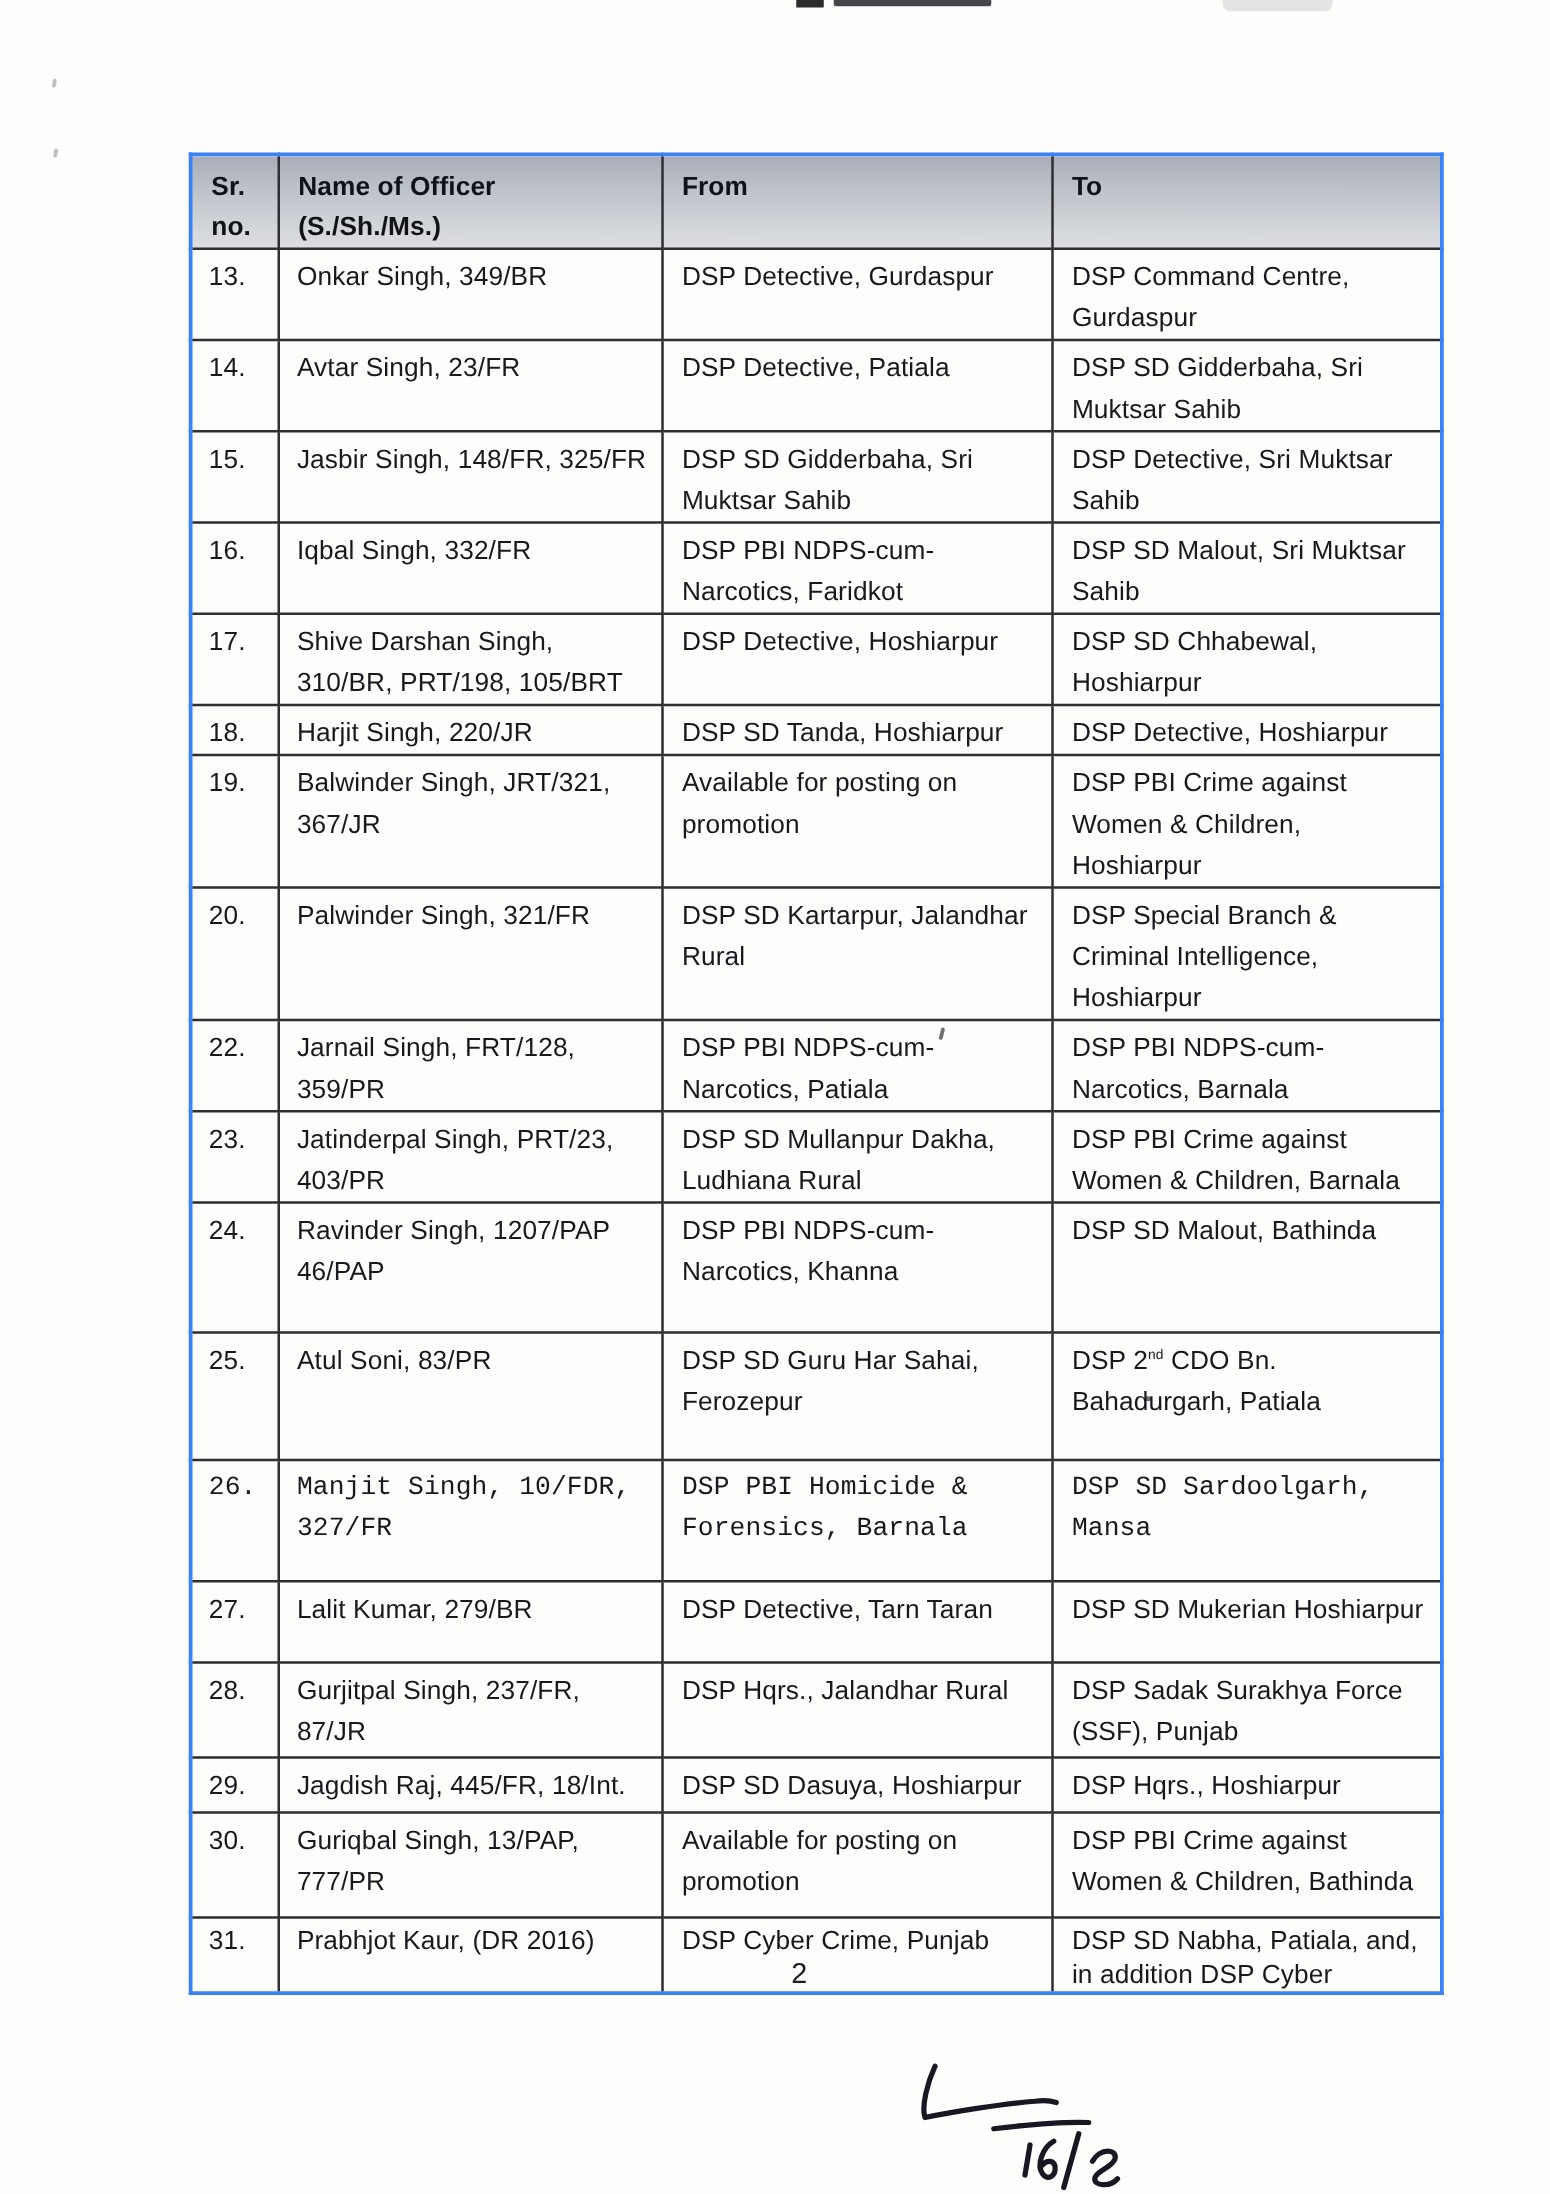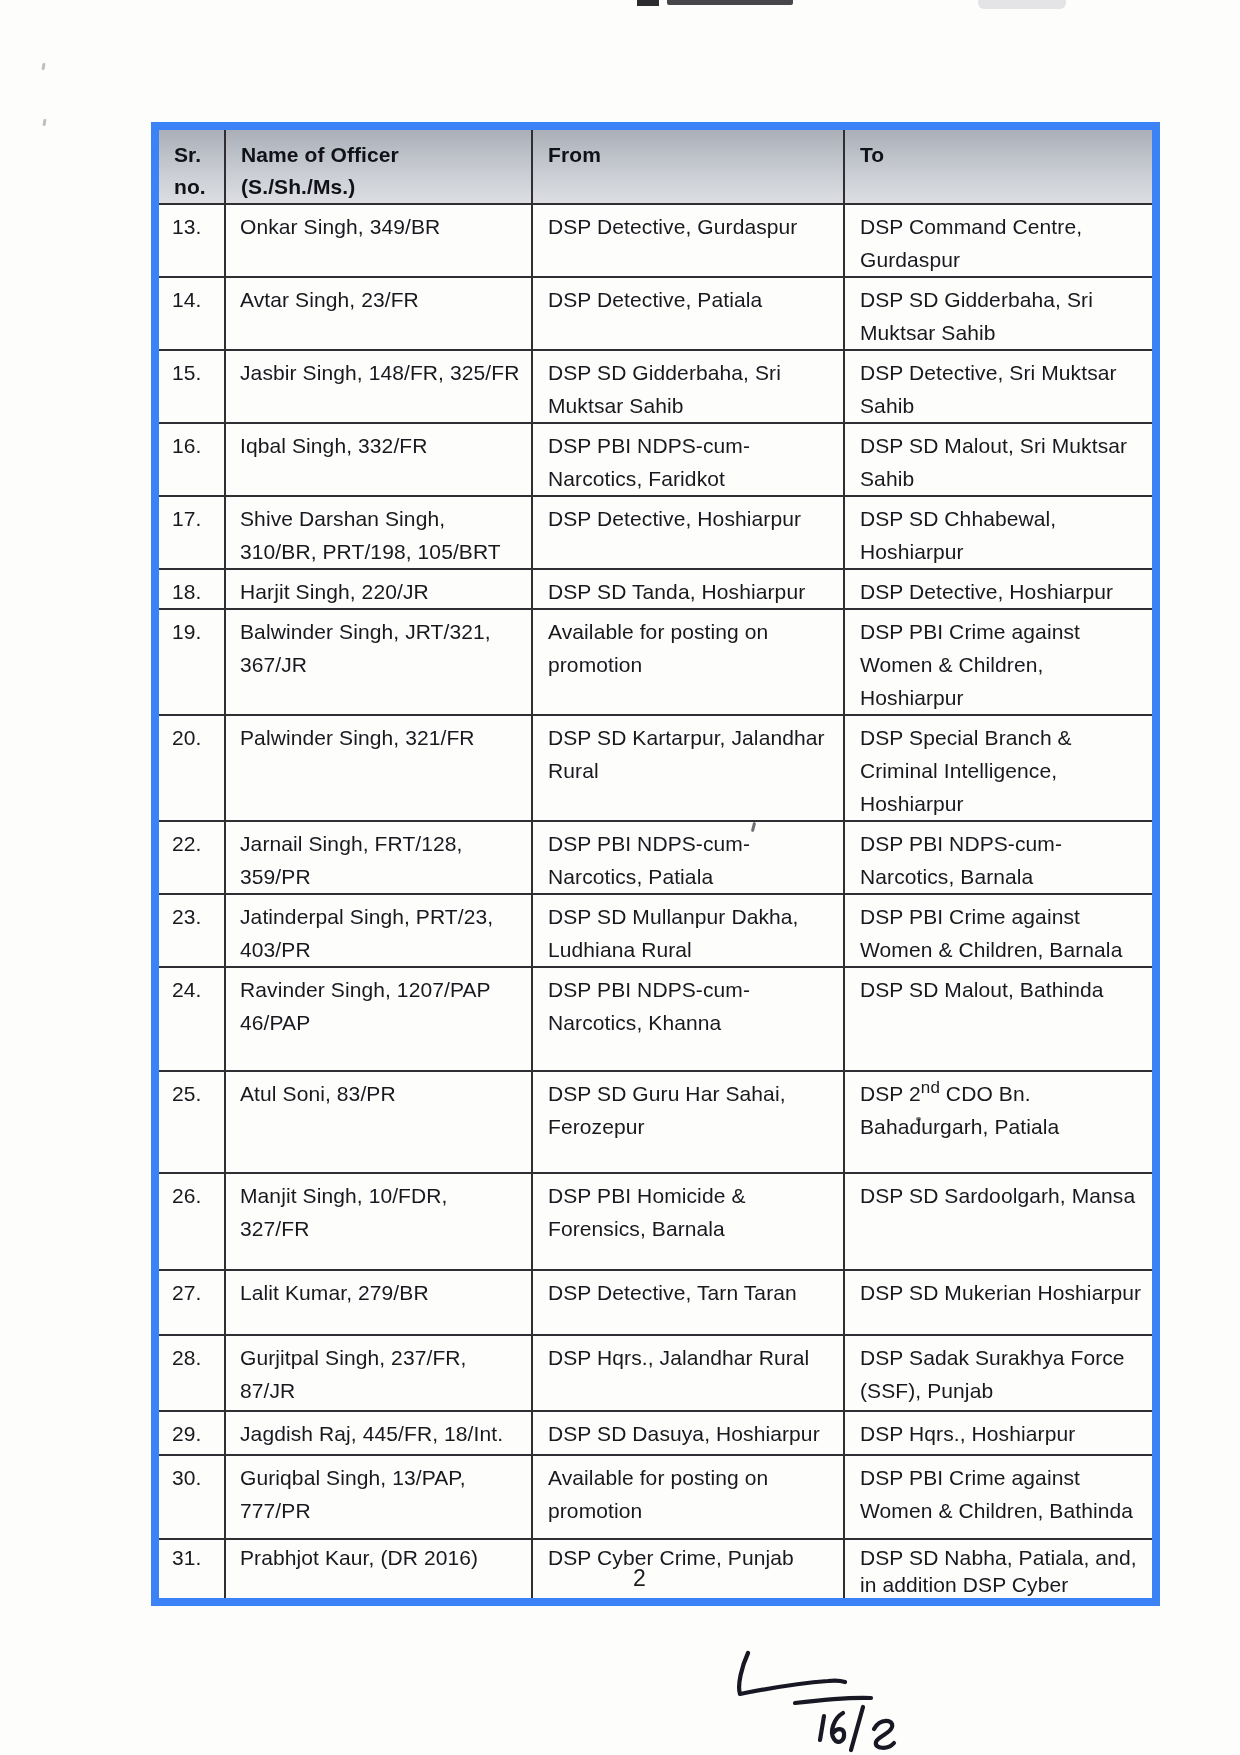--- a/index.html
+++ b/index.html
@@ -10,21 +10,21 @@
     font-family:"Liberation Sans", sans-serif;
     color:#18181e;
     overflow:hidden;
   }
   
   table.transfer-table{
     position:absolute;left:151px;top:122px;
     width:1001px;
     border-collapse:collapse;
     table-layout:fixed;
-    border:8px solid #3b82f6;
+    border:3px solid #3b82f6;
   }
   col.c-sr{width:70px;}
   col.c-name{width:307px;}
   col.c-from{width:312px;}
   col.c-to{width:312px;}
   th,td{
     border:2px solid #2e2e33;
     vertical-align:top;
     font-size:21px;
     line-height:33px;
@@ -37,21 +37,21 @@
     background:linear-gradient(180deg,#a9aeb8 0%,#bfc3ca 38%,#cfd2d7 70%,#dcdee1 100%);
     font-weight:bold;
     white-space:pre-line;
     line-height:32px;
     padding-top:9px;
     height:61px;
     color:#111118;
   }
   td.sr{padding-left:13px;}
   td.name{padding-left:14px;}
-  sup{font-size:17px;line-height:0;text-align:center;}
+  sup{font-size:11px;line-height:0;text-align:center;}
   tbody tr:last-child td{line-height:27px;padding-top:4px;}
   
   .page-number{
     position:absolute;left:633px;top:1565px;
     font-size:23px;color:#1c1c22;
   }
   .handwriting{position:absolute;left:698px;top:1640px;}
   
   .artifact{position:absolute;}
   .art-bar{left:667px;top:0;width:126px;height:5px;background:#47474b;border-radius:0 0 2px 2px;}
@@ -159,21 +159,21 @@
           <td class="name">Ravinder Singh, 1207/PAP 46/PAP</td>
           <td class="from">DSP PBI NDPS-cum-Narcotics, Khanna</td>
           <td class="to">DSP SD Malout, Bathinda</td>
         </tr>
         <tr style="height: 102px;">
           <td class="sr">25.</td>
           <td class="name">Atul Soni, 83/PR</td>
           <td class="from">DSP SD Guru Har Sahai, Ferozepur</td>
           <td class="to">DSP 2<sup>nd</sup> CDO Bn. Bahadurgarh, Patiala</td>
         </tr>
-        <tr style="height: 97px;">
+        <tr style="height: 97px; font-family: Liberation Mono, monospace;">
           <td class="sr">26.</td>
           <td class="name">Manjit Singh, 10/FDR, 327/FR</td>
           <td class="from">DSP PBI Homicide &amp; Forensics, Barnala</td>
           <td class="to">DSP SD Sardoolgarh, Mansa</td>
         </tr>
         <tr style="height: 65px;">
           <td class="sr">27.</td>
           <td class="name">Lalit Kumar, 279/BR</td>
           <td class="from">DSP Detective, Tarn Taran</td>
           <td class="to">DSP SD Mukerian Hoshiarpur</td>

